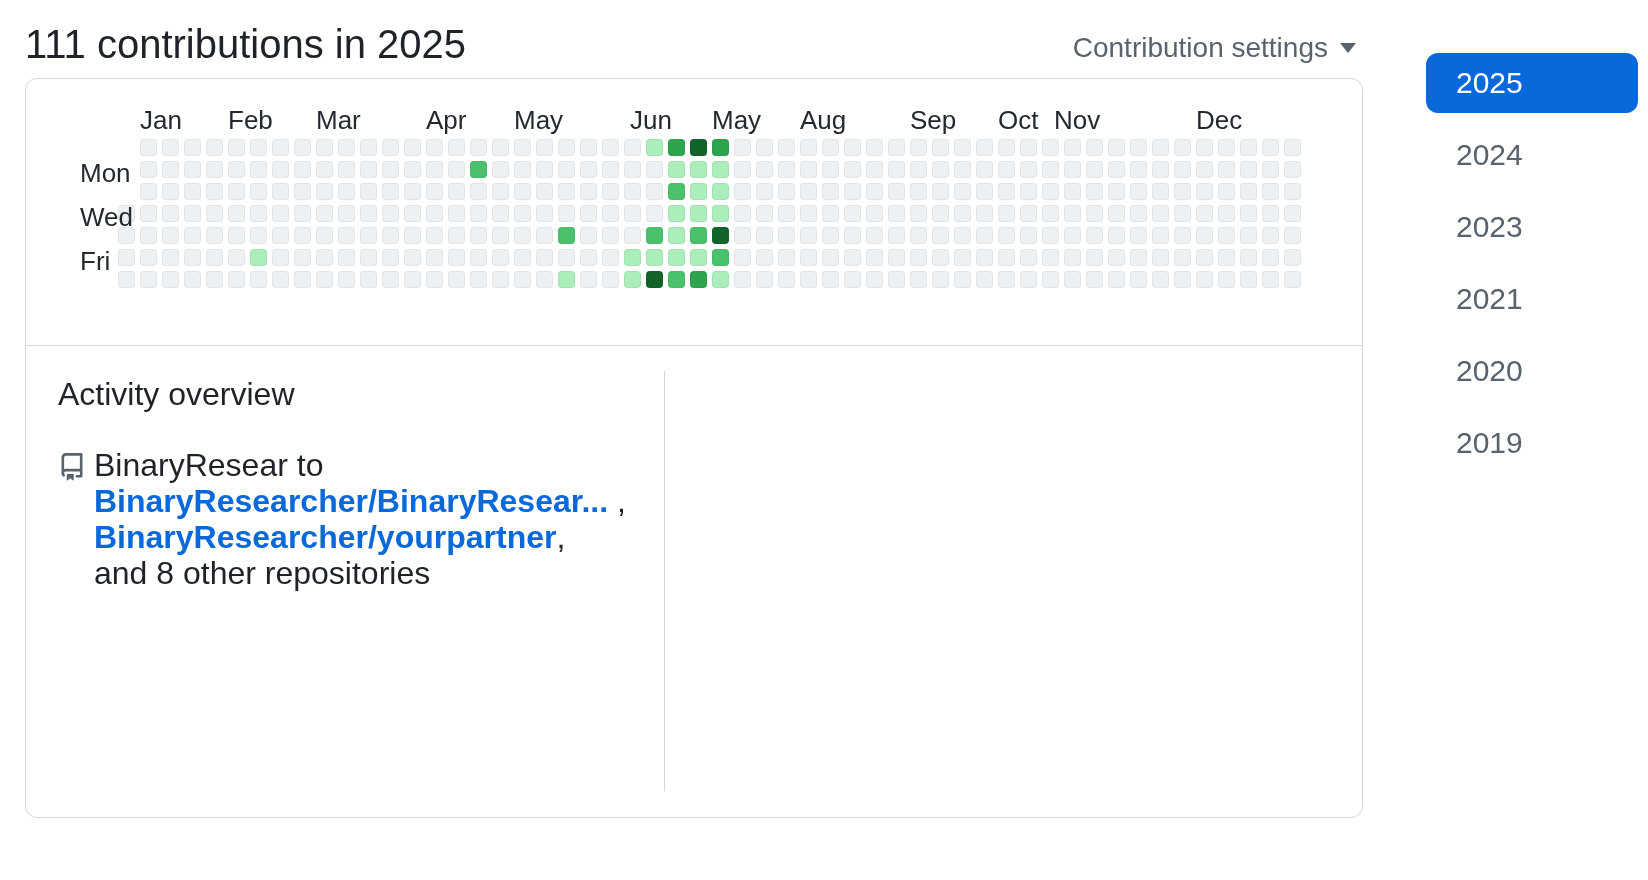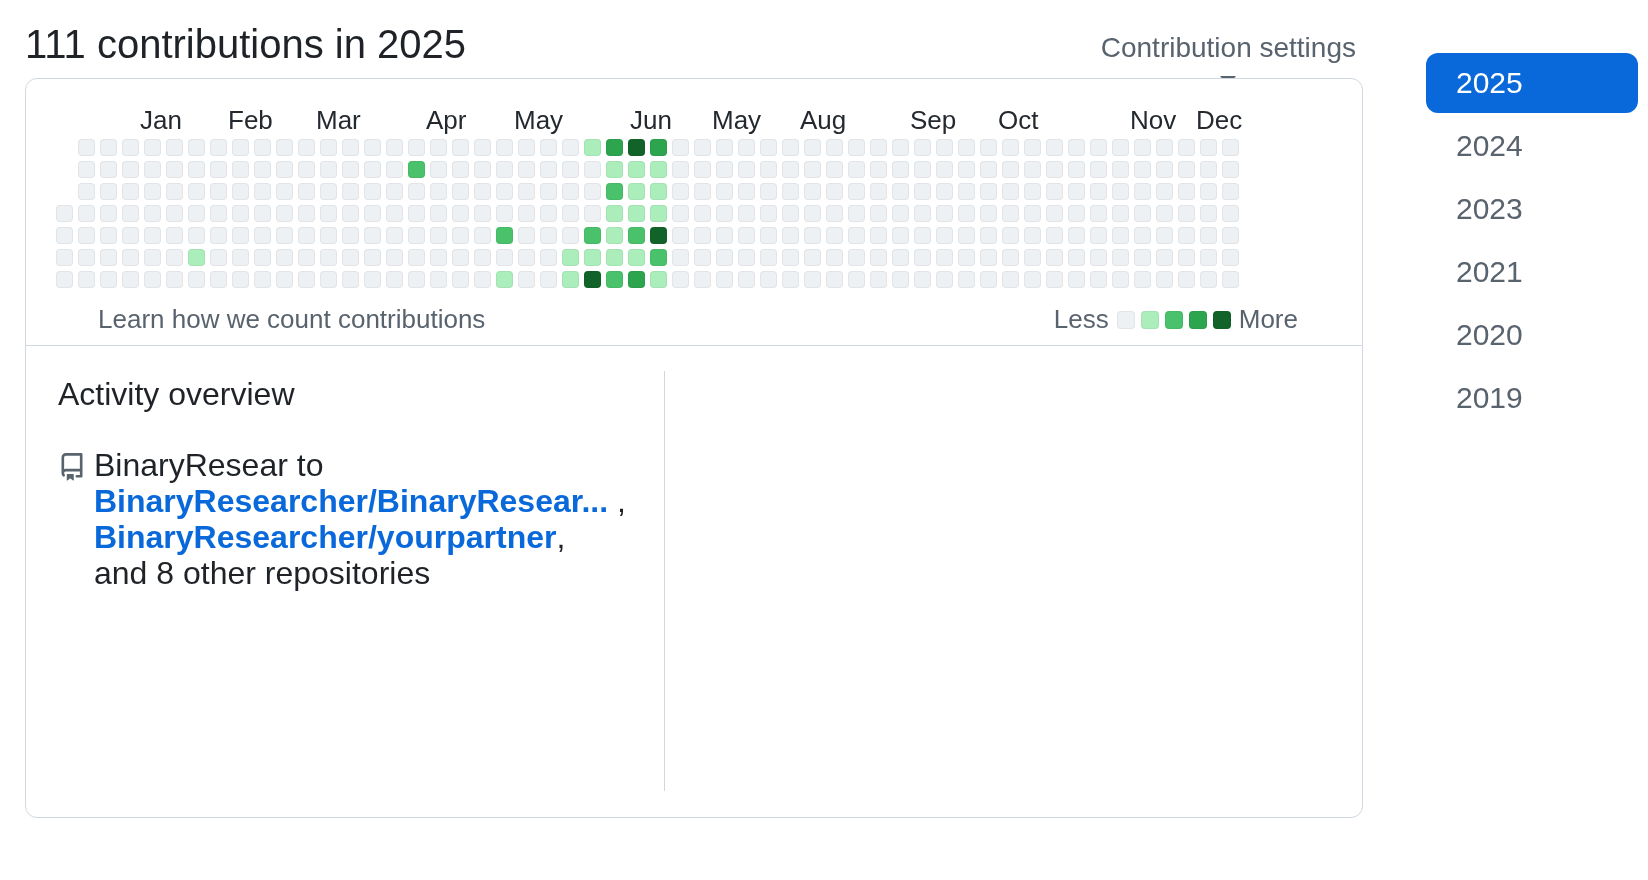--- a/index.html
+++ b/index.html
@@ -4,28 +4,28 @@
 <style>
   * { margin:0; padding:0; box-sizing:border-box; }
   html,body { width:1648px; height:880px; background:#ffffff;
     font-family:"Liberation Sans","DejaVu Sans",sans-serif; color:#1f2328; overflow:hidden; }
   .page { position:relative; width:1648px; height:880px;text-decoration:underline; }
 
   .page-title { position:absolute; left:25px; top:22px; font-size:40px; font-weight:400; color:#1f2328; }
 
   .settings { position:absolute; top:32px; right:292px; font-size:28px; color:#59636e;
     display:flex; align-items:center; gap:12px; cursor:pointer; background:none; border:none;
-    font-family:inherit;flex-direction:column; }
+    font-family:inherit; }
   .caret { width:0; height:0; border-left:8px solid transparent; border-right:8px solid transparent;
     border-top:10px solid #59636e; display:inline-block; }
 
   
   .year-nav { position:absolute; left:1426px; top:53px; width:212px; }
   .year-item { height:60px; line-height:60px; padding-left:30px; font-size:30px; color:#59636e;
-    border-radius:12px; margin-bottom:3px; cursor:pointer; }
+    border-radius:12px; margin-bottom:12px; cursor:pointer; }
   .year-item.selected { background:var(--accent,#0969da); color:#ffffff; }
 
   
   .card { position:absolute; left:25px; top:78px; width:1338px; height:740px;
     border:1px solid #d0d7de; border-radius:12px; background:#ffffff; }
 
   .graph-section { height:267px; border-bottom:1px solid #d0d7de; padding:26px 30px 9px 30px; }
   .months-row { position:relative; height:30px; margin-left:62px; margin-bottom:4px; }
   .month-label { position:absolute; top:0; font-size:26px; color:#24292f; }
   .graph-body { display:flex; }
@@ -89,24 +89,29 @@
           <span class="month-label" style="left: 22px;">Jan</span>
           <span class="month-label" style="left: 110px;">Feb</span>
           <span class="month-label" style="left: 198px;">Mar</span>
           <span class="month-label" style="left: 308px;">Apr</span>
           <span class="month-label" style="left: 396px;">May</span>
           <span class="month-label" style="left: 512px;">Jun</span>
           <span class="month-label" style="left: 594px;">May</span>
           <span class="month-label" style="left: 682px;">Aug</span>
           <span class="month-label" style="left: 792px;">Sep</span>
           <span class="month-label" style="left: 880px;">Oct</span>
-          <span class="month-label" style="left: 1012px; text-align: right;">Nov</span>
+          <span class="month-label" style="left: 936px; text-align: right;">Nov</span>
           <span class="month-label" style="left: 1078px;">Dec</span>
         </div>
       <div class="graph-body">
+        <div class="day-labels">
+            <span class="day-label" style="top: 19px;">Mon</span>
+            <span class="day-label" style="top: 63px;">Wed</span>
+            <span class="day-label" style="top: 107px;">Fri</span>
+          </div>
         <div class="heatmap">
             <div class="cell lv0 hidden-cell"></div>
             <div class="cell lv0 hidden-cell"></div>
             <div class="cell lv0 hidden-cell"></div>
             <div class="cell lv0"></div>
             <div class="cell lv0"></div>
             <div class="cell lv0"></div>
             <div class="cell lv0"></div>
             <div class="cell lv0"></div>
             <div class="cell lv0"></div>
@@ -473,34 +478,20 @@
             <div class="cell lv0"></div>
             <div class="cell lv0"></div>
             <div class="cell lv0"></div>
             <div class="cell lv0"></div>
             <div class="cell lv0"></div>
             <div class="cell lv0"></div>
             <div class="cell lv0"></div>
             <div class="cell lv0"></div>
             <div class="cell lv0"></div>
           </div>
-      </div>
-      <div class="graph-footer">
-        <a class="count-link">Learn how we count contributions</a>
-        <div class="legend">
-          <span>Less</span>
-          <span class="legend-squares" style="display:flex;gap:6px;">
-              <span class="cell lv0"></span>
-              <span class="cell lv1"></span>
-              <span class="cell lv2"></span>
-              <span class="cell lv3"></span>
-              <span class="cell lv4"></span>
-            </span>
-          <span>More</span>
-        </div>
       </div>
     </div>
 
     <div class="activity-section">
       <div class="activity-left">
         <h3 class="activity-heading">Activity overview</h3>
         <div class="contrib-row">
           <span class="repo-icon-wrap">
             <svg width="28" height="28" viewBox="0 0 16 16" fill="currentColor" aria-hidden="true">
               <path d="M2 2.5A2.5 2.5 0 0 1 4.5 0h8.75a.75.75 0 0 1 .75.75v12.5a.75.75 0 0 1-.75.75h-2.5a.75.75 0 0 1 0-1.5h1.75v-2h-8a1 1 0 0 0-.714 1.7.75.75 0 1 1-1.072 1.05A2.495 2.495 0 0 1 2 11.5Zm10.5-1h-8a1 1 0 0 0-1 1v6.708A2.486 2.486 0 0 1 4.5 9h8ZM5 12.25a.25.25 0 0 1 .25-.25h3.5a.25.25 0 0 1 .25.25v3.25a.25.25 0 0 1-.4.2l-1.45-1.087a.249.249 0 0 0-.3 0L5.4 15.7a.25.25 0 0 1-.4-.2Z"></path>

